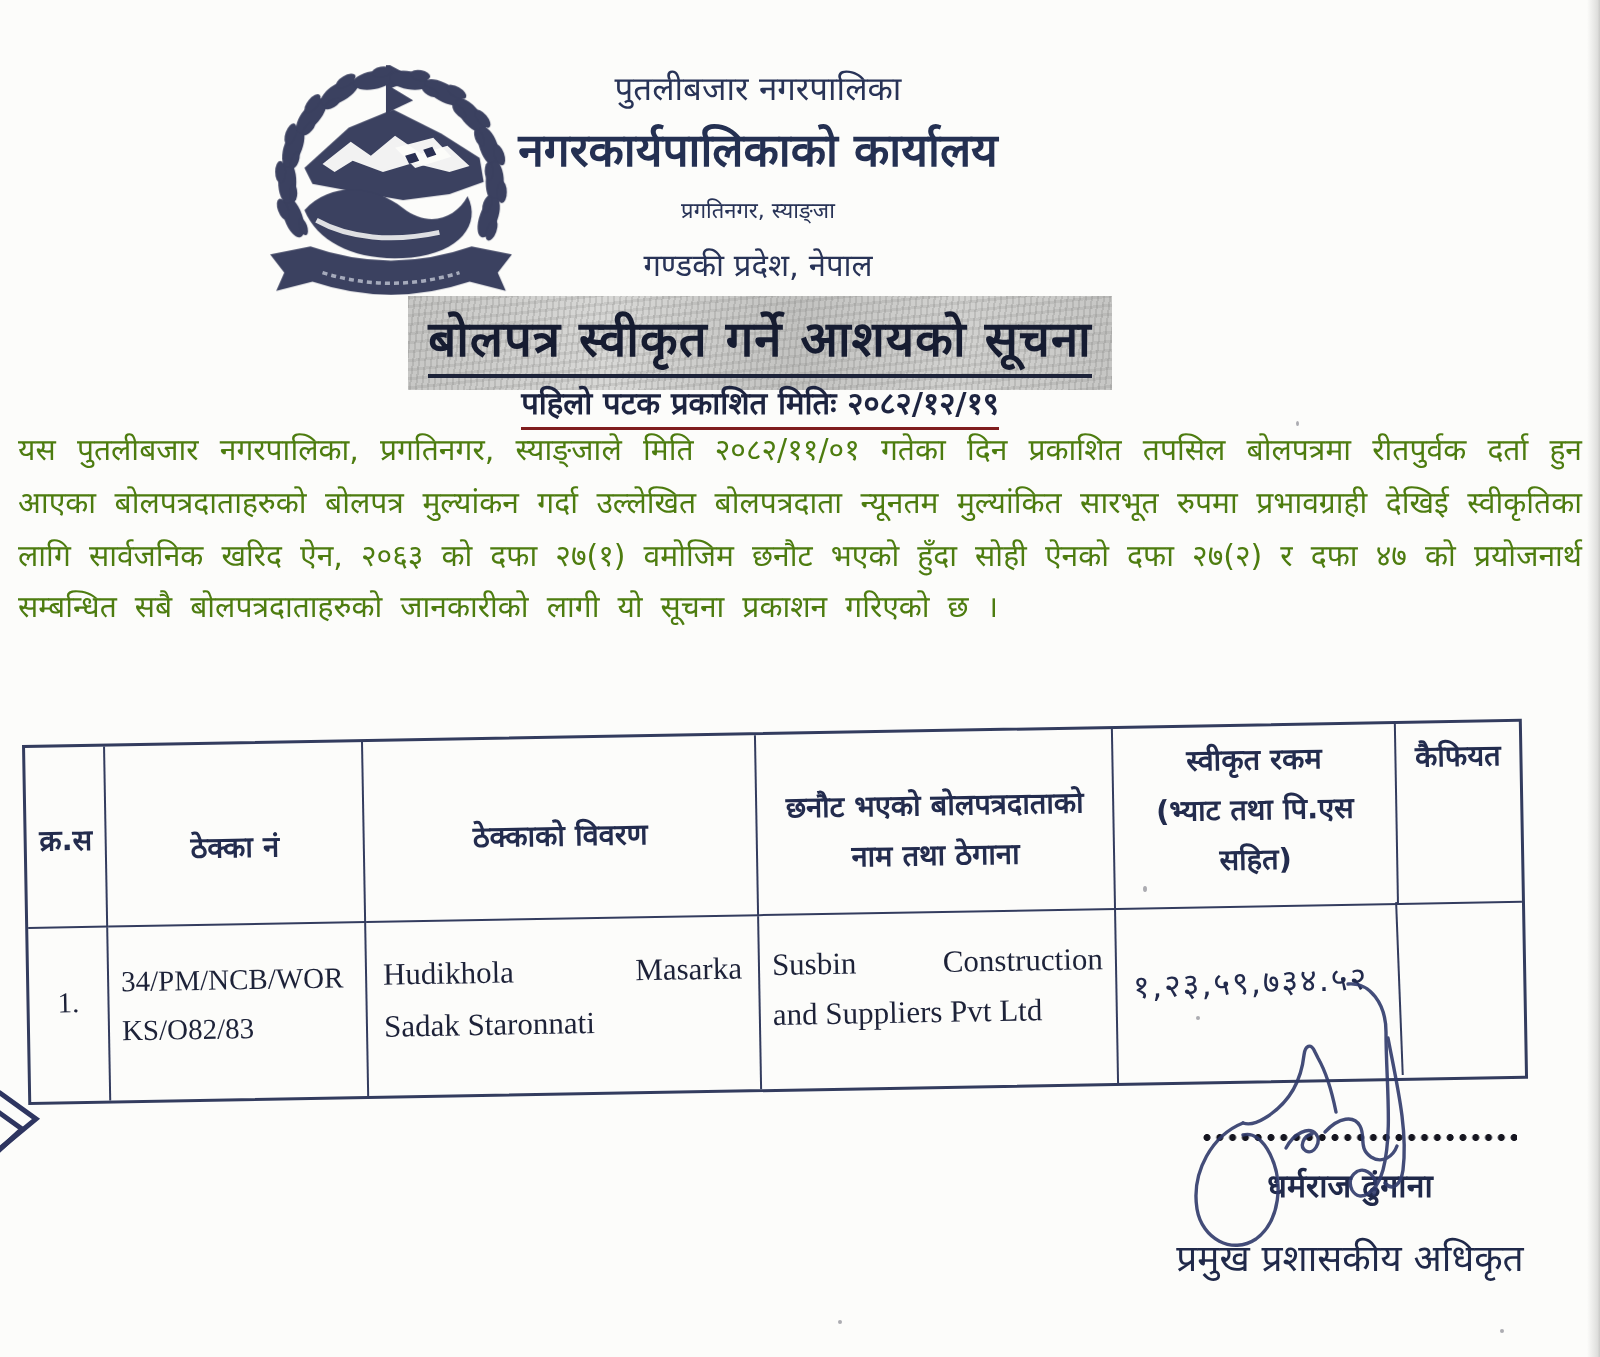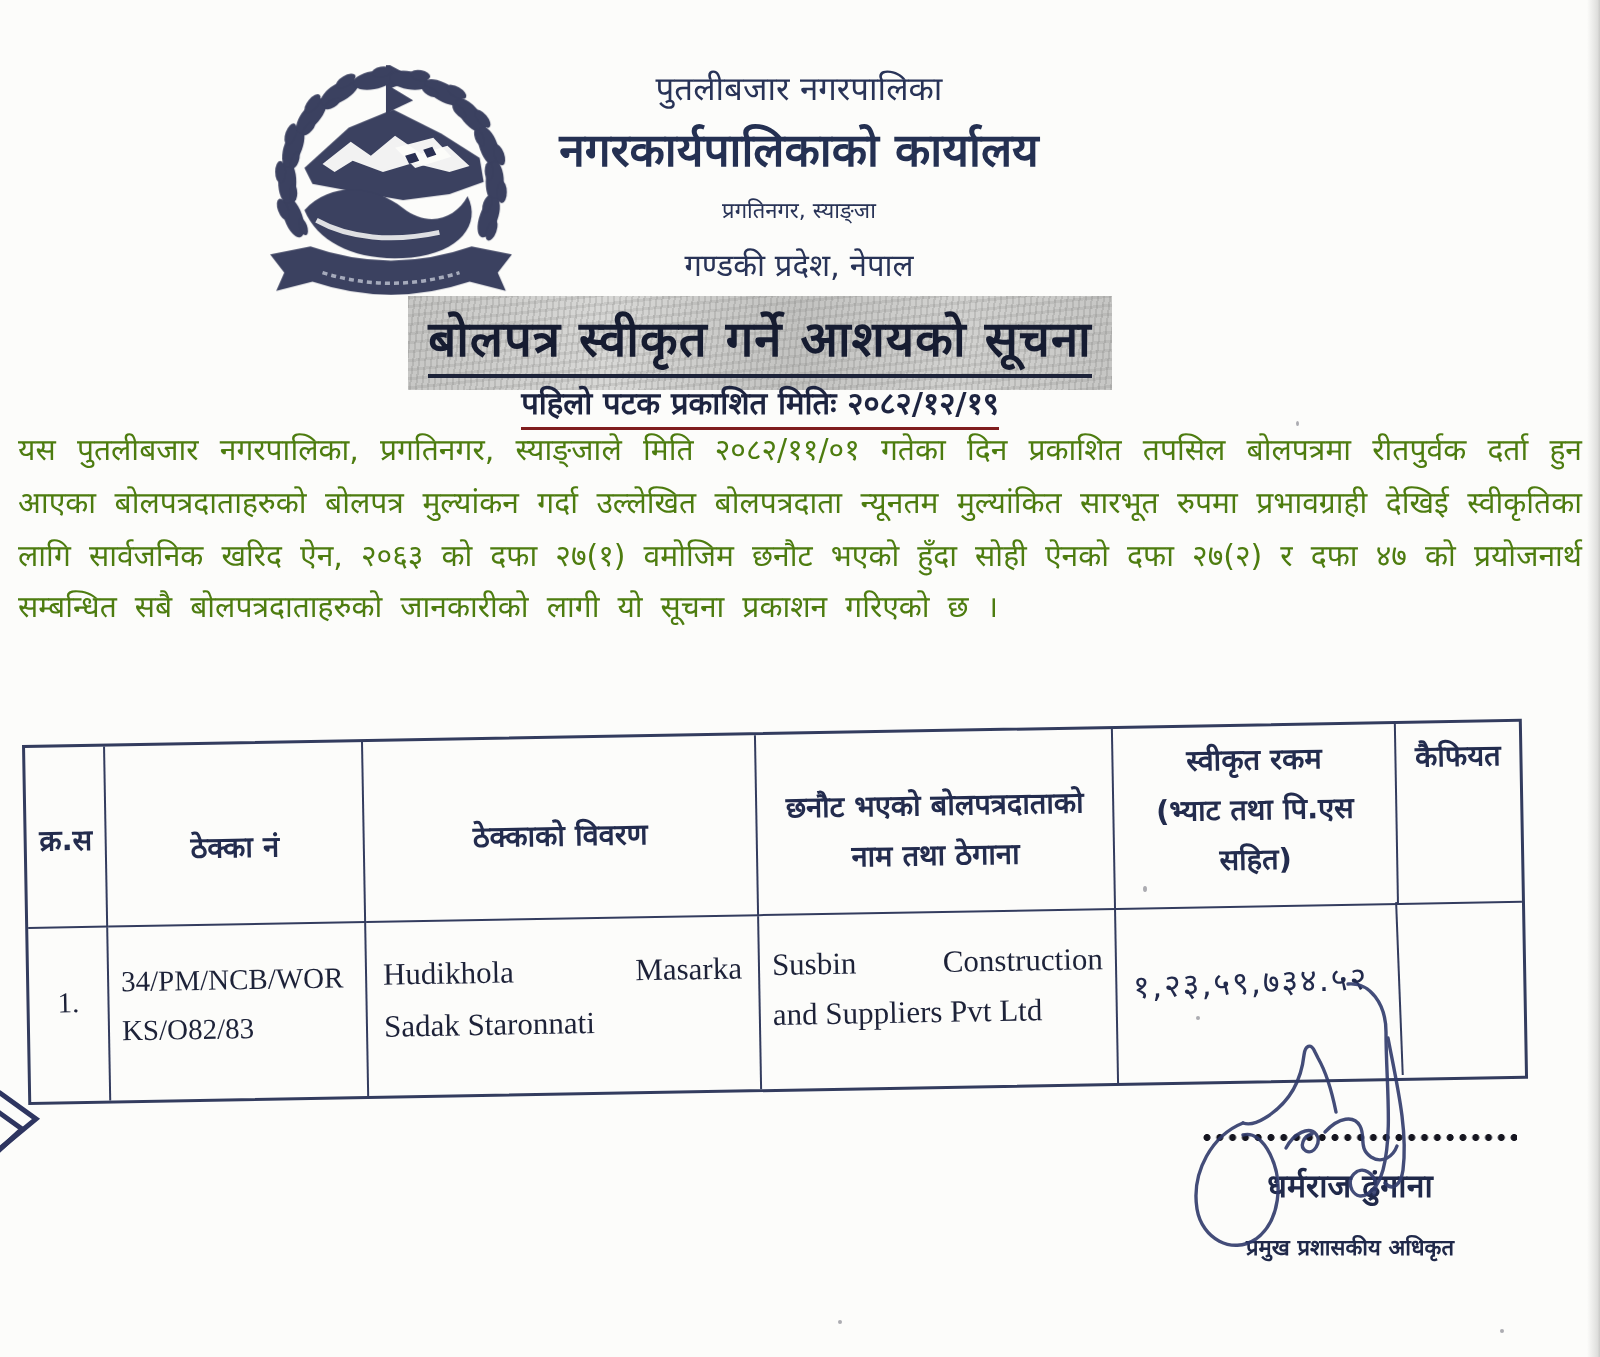--- a/index.html
+++ b/index.html
@@ -11,21 +11,21 @@
   }
   
   .scan-edge{position:absolute;top:0;right:0;width:13px;height:100%;
     background:linear-gradient(90deg, rgba(0,0,0,0) 0%, rgba(90,90,88,.18) 80%, rgba(70,70,68,.28) 100%);}
   .speck{position:absolute;background:#6a6a74;border-radius:50%;opacity:.55;}
 
   
   .seal{position:absolute;left:252px;top:58px;width:278px;height:244px;}
 
   
-  .head{position:absolute;left:414px;top:66px;width:770px;text-align:center;}
+  .head{position:absolute;left:373px;top:66px;width:770px;text-align:center;}
   .head .org{font-size:33px;line-height:46px;font-weight:500;color:#283357;}
   .head .office{font-size:46px;line-height:60px;font-weight:600;margin-top:8px;color:#243052;}
   .head .addr{font-size:22px;line-height:42px;font-weight:500;margin-top:10px;color:#283357;}
   .head .prov{font-size:31px;line-height:42px;font-weight:500;margin-top:12px;color:#283357;}
 
   
   .title-wrap{position:absolute;left:405px;top:296px;width:710px;text-align:center;}
   .title-band{display:inline-block;padding:8px 20px 20px;
     background:
       repeating-linear-gradient(97deg, rgba(110,110,108,.20) 0 2px, rgba(255,255,255,0) 2px 6px),
@@ -71,21 +71,21 @@
   .d-amount{font-size:32px;padding-top:52px;padding-left:16px;color:#222a4c;
     letter-spacing:2px;transform:rotate(-1.2deg);font-weight:500;}
 
   
   .dots{position:absolute;left:1203px;top:1133px;width:314px;height:10px;
     background-image:radial-gradient(circle at 4px 4.5px,#15151f 3.1px,rgba(0,0,0,0) 3.9px);
     background-size:12.8px 10px;background-repeat:repeat-x;}
   .sig-name{position:absolute;left:1155px;top:1163px;width:390px;text-align:center;
     font-size:32px;font-weight:700;color:#20294a;}
   .sig-desig{position:absolute;left:1140px;top:1231px;width:420px;text-align:center;
-    font-size:22px;font-weight:700;color:#20294a;}
+    font-size:37px;font-weight:400;color:#20294a;}
   .sig-ink{position:absolute;left:1120px;top:920px;width:440px;height:360px;pointer-events:none;}
   .corner-mark{position:absolute;left:-6px;top:1085px;width:60px;height:80px;}
 </style>
 </head>
 <body>
 
 <svg class="seal" viewBox="0 0 276 240">
   <g fill="#2a3052" opacity="0.92">
 
     <rect x="133" y="6" width="4" height="52"></rect>

